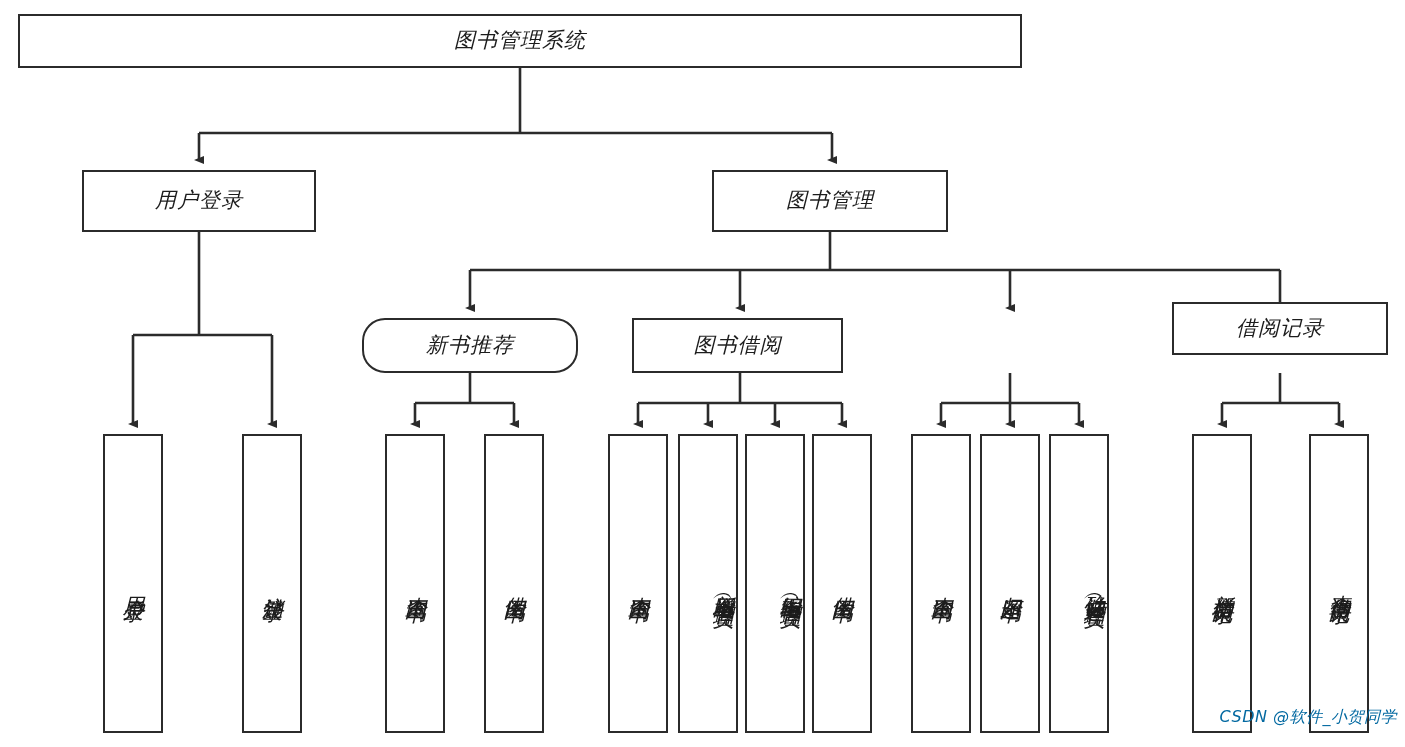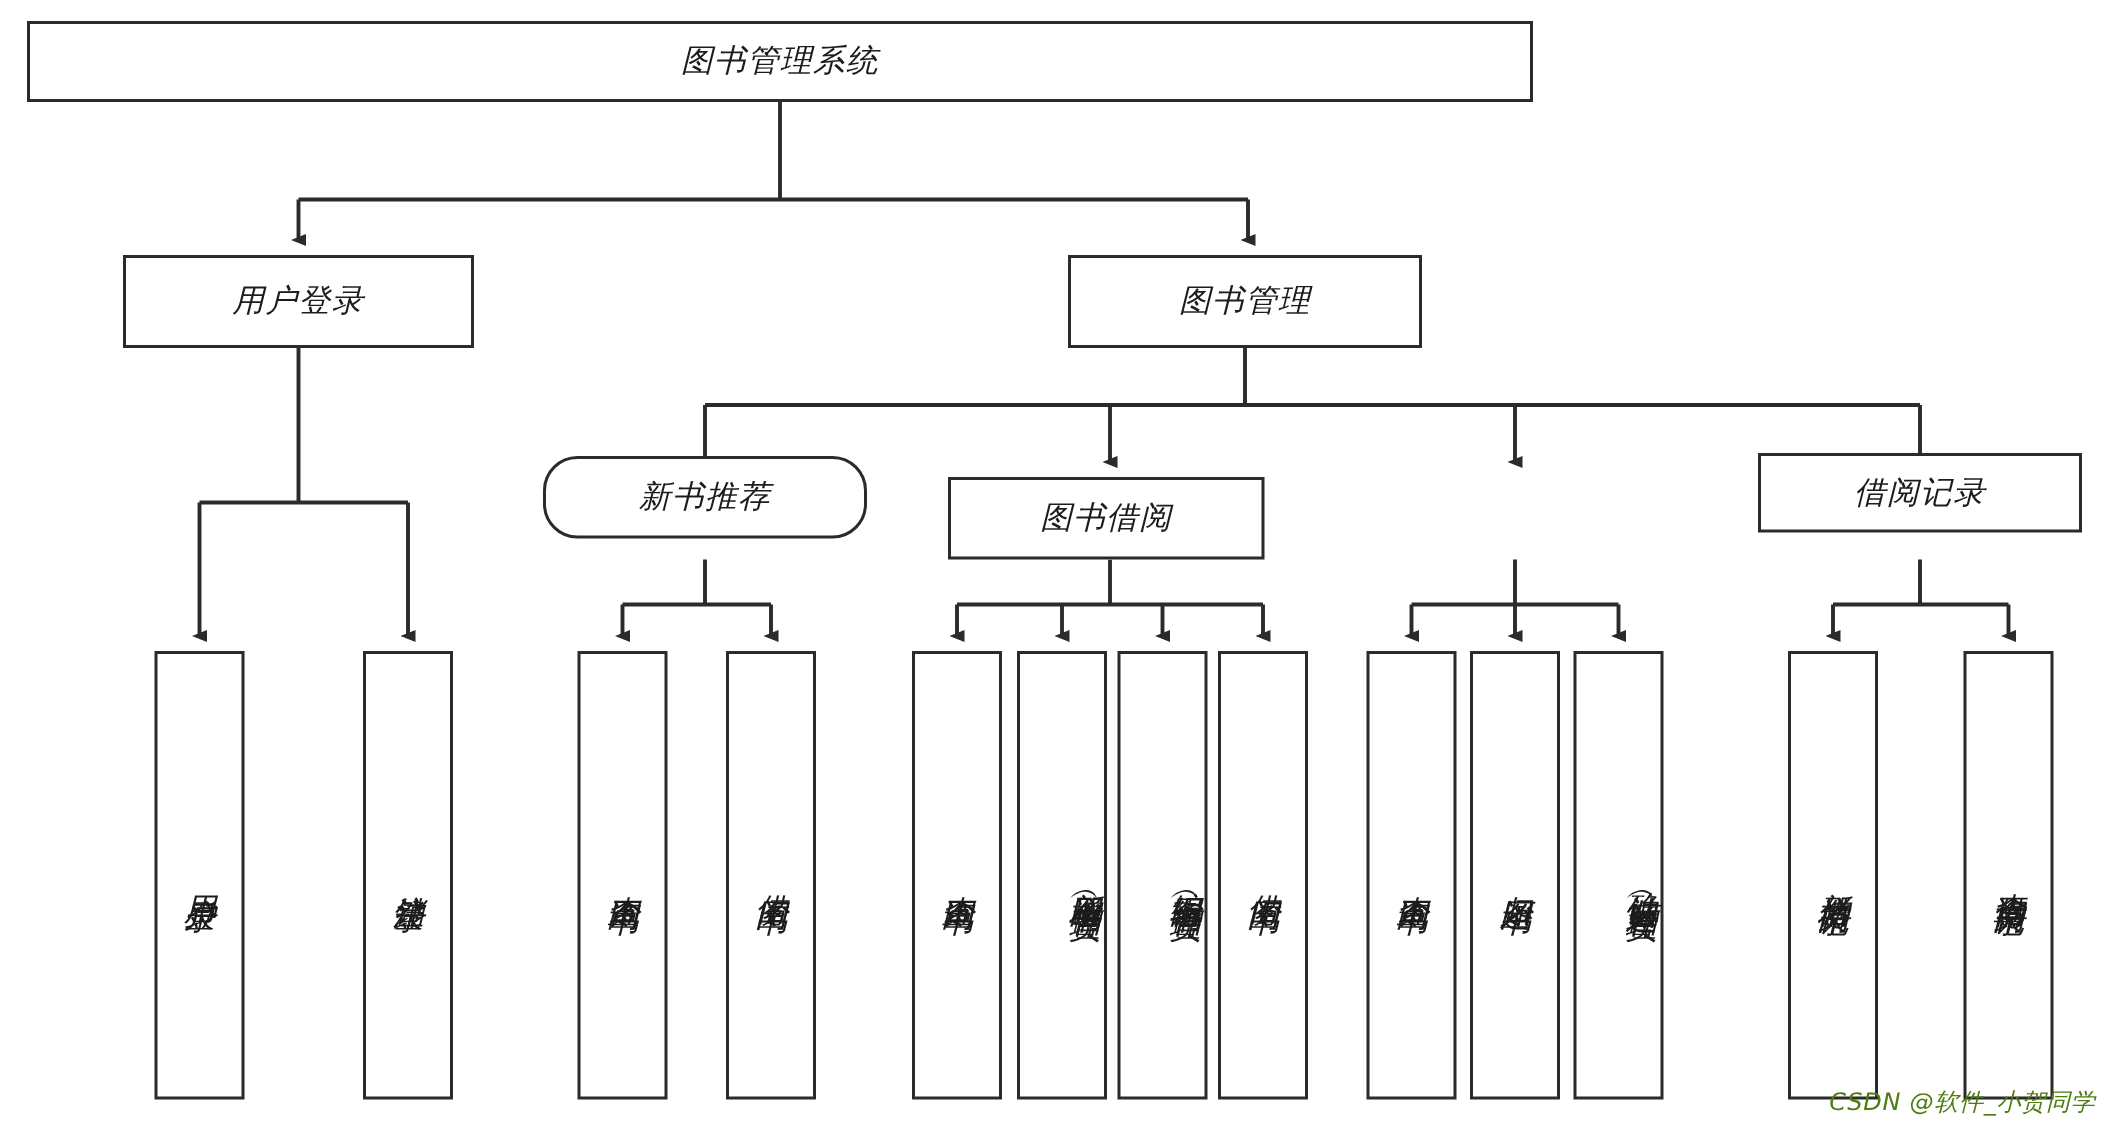--- a/index.html
+++ b/index.html
@@ -53,23 +53,23 @@
   .node.v.center {
     align-items: center;
     padding-top: 0;
   }
   .node-label {
     display: block;
   }
   #watermark {
     position: absolute;
     right: 8px;
-    bottom: 1px;
+    bottom: 19px;
     font-size: 16px;
-    color: #4d7c0f;
+    color: #0369a1;
     letter-spacing: 0.5px;
     white-space: nowrap;
   }
 </style>
 </head>
 <body>
 
 <div id="canvas">
 
   <svg id="connectors" viewBox="0 0 1405 747">
@@ -127,21 +127,21 @@
   </div>
 
   <div class="node h" style="left:82px; top:170px; width:234px; height:62px;">
     <span class="node-label">用户登录</span>
   </div>
 
   <div class="node h" style="left:712px; top:170px; width:236px; height:62px;">
     <span class="node-label">图书管理</span>
   </div>
 
-  <div class="node h" style="left:362px; top:304px; width:216px; height:55px;border-radius:23px;">
+  <div class="node h" style="left:362px; top:318px; width:216px; height:55px;border-radius:23px;">
     <span class="node-label">新书推荐</span>
   </div>
 
   <div class="node h" style="left:632px; top:318px; width:211px; height:55px;">
     <span class="node-label">图书借阅</span>
   </div>
 
 
   <div class="node h" style="left:1172px; top:302px; width:216px; height:53px;">
     <span class="node-label">借阅记录</span>

